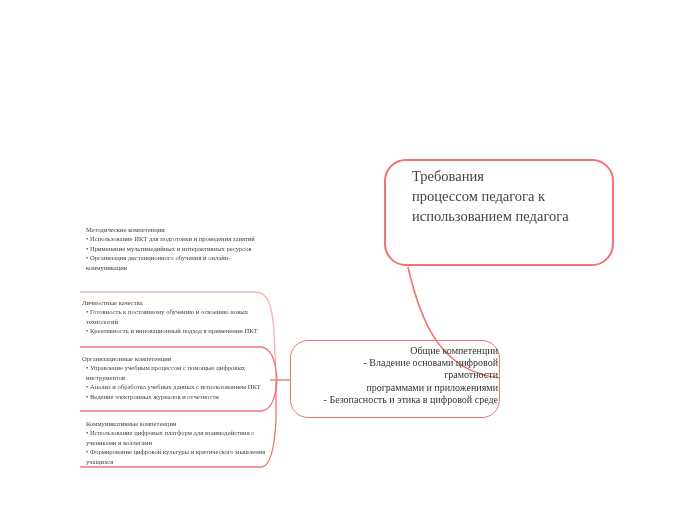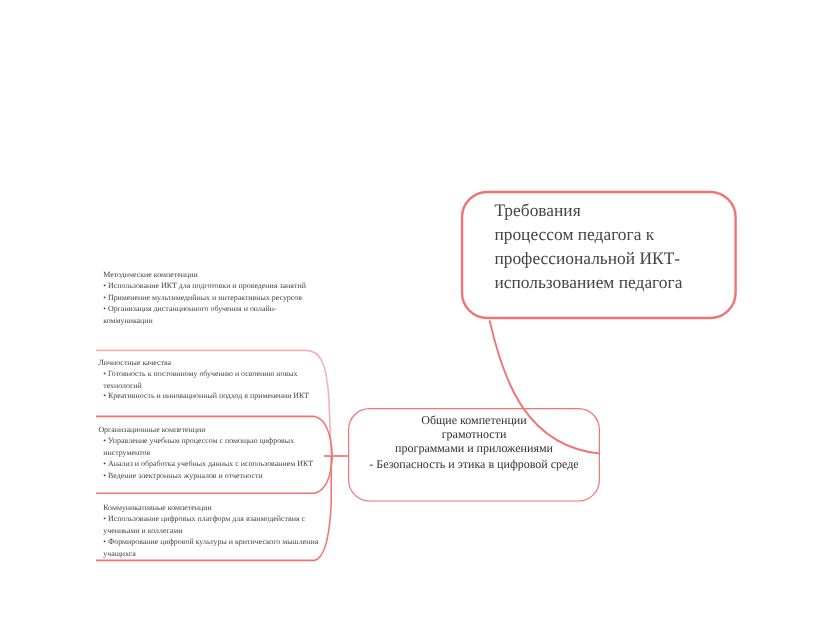--- a/index.html
+++ b/index.html
@@ -19,21 +19,21 @@
   }
   .central {
     position:absolute; left:290px; top:340px; width:210px; height:78px;
     border:1.3px solid #f07474; border-radius:18px; box-sizing:border-box;
     background:transparent;
   }
   .central-text {
     position:absolute; left:292px; top:345px; width:206px;
     font-size:10px; line-height:12.2px; text-align:center; color:#333;
   }
-  .central-text div { white-space:nowrap; }
+  .central-text div { white-space:nowrap;text-align:right; }
   .branch {
     position:absolute; left:82px; width:185px;
     font-size:6.6px; line-height:9.4px; color:#444;
   }
   .branch .ttl { padding-left:4px; }
   .branch .it { }
   svg { position:absolute; left:0; top:0; }
 </style>
 </head>
 <body>
@@ -52,27 +52,27 @@
 
     <path d="M80,411 L262,411 C272,409 276,396 277,380" fill="none" stroke="#f07474" stroke-width="1.3"></path>
 
     <path d="M80,467 L262,467 C272,465 275,440 276,420 L276,380" fill="none" stroke="#f07474" stroke-width="1.3"></path>
   </svg>
 
   <div class="root"></div>
   <div class="root-text">
     <div>Требования</div>
     <div>процессом педагога к</div>
-    <div>профессиональной ИКТ-</div>
     <div>использованием педагога</div>
   </div>
 
   <div class="central"></div>
   <div class="central-text">
     <div>Общие компетенции</div>
+    <div>- Владение основами цифровой</div>
     <div>грамотности</div>
     <div>программами и приложениями</div>
     <div>- Безопасность и этика в цифровой среде</div>
   </div>
 
   <div class="branch" style="top:225px;">
     <div class="ttl">Методические компетенции</div>
     <div class="it" style="padding-left:4px">• Использование ИКТ для подготовки и проведения занятий</div>
     <div class="it" style="padding-left:4px">• Применение мультимедийных и интерактивных ресурсов</div>
     <div class="it" style="padding-left:4px">• Организация дистанционного обучения и онлайн-коммуникации</div>

